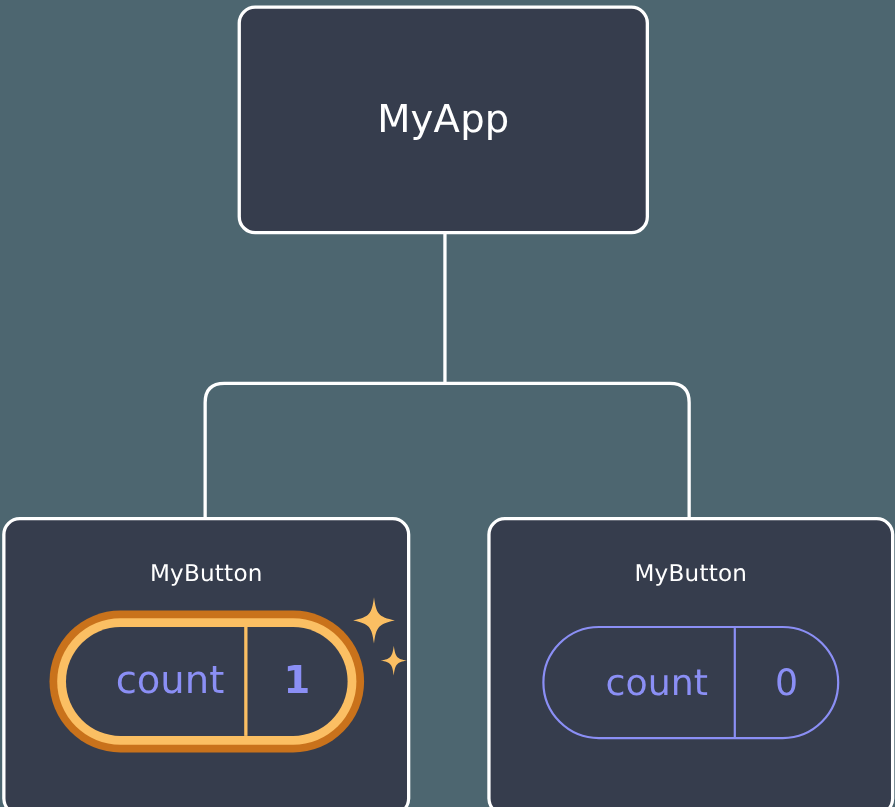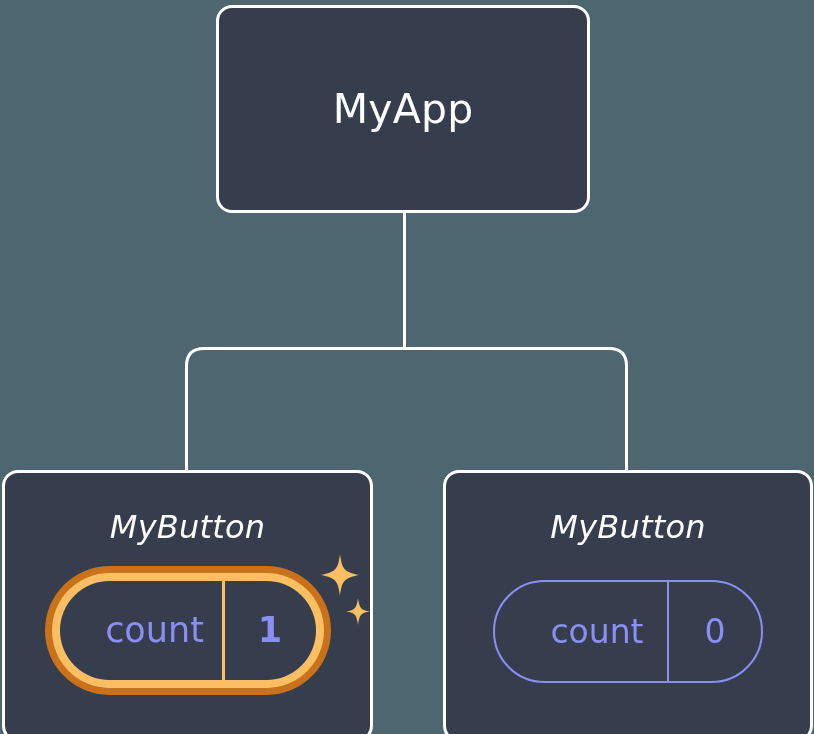--- a/index.html
+++ b/index.html
@@ -59,30 +59,29 @@
   .node-child-right {
     left: 443px;
     top: 470px;
     width: 370px;
     height: 272px;
     padding-top: 38px;
   }
 
   .node-title {
     color: #ffffff;
-    font-size: 41px;
+    font-size: 35px;
     font-weight: 400;
     letter-spacing: 0.2px;
     line-height: 1;
     white-space: nowrap;
   }
   .node-child-left .node-title,
   .node-child-right .node-title {
-    font-size: 32px;
-    font-style: italic;
+    font-size: 21px;
   }
 
   
   .badge-wrap {
     position: relative;
     margin-top: 23px;
   }
   .badge {
     position: relative;
     display: flex;

